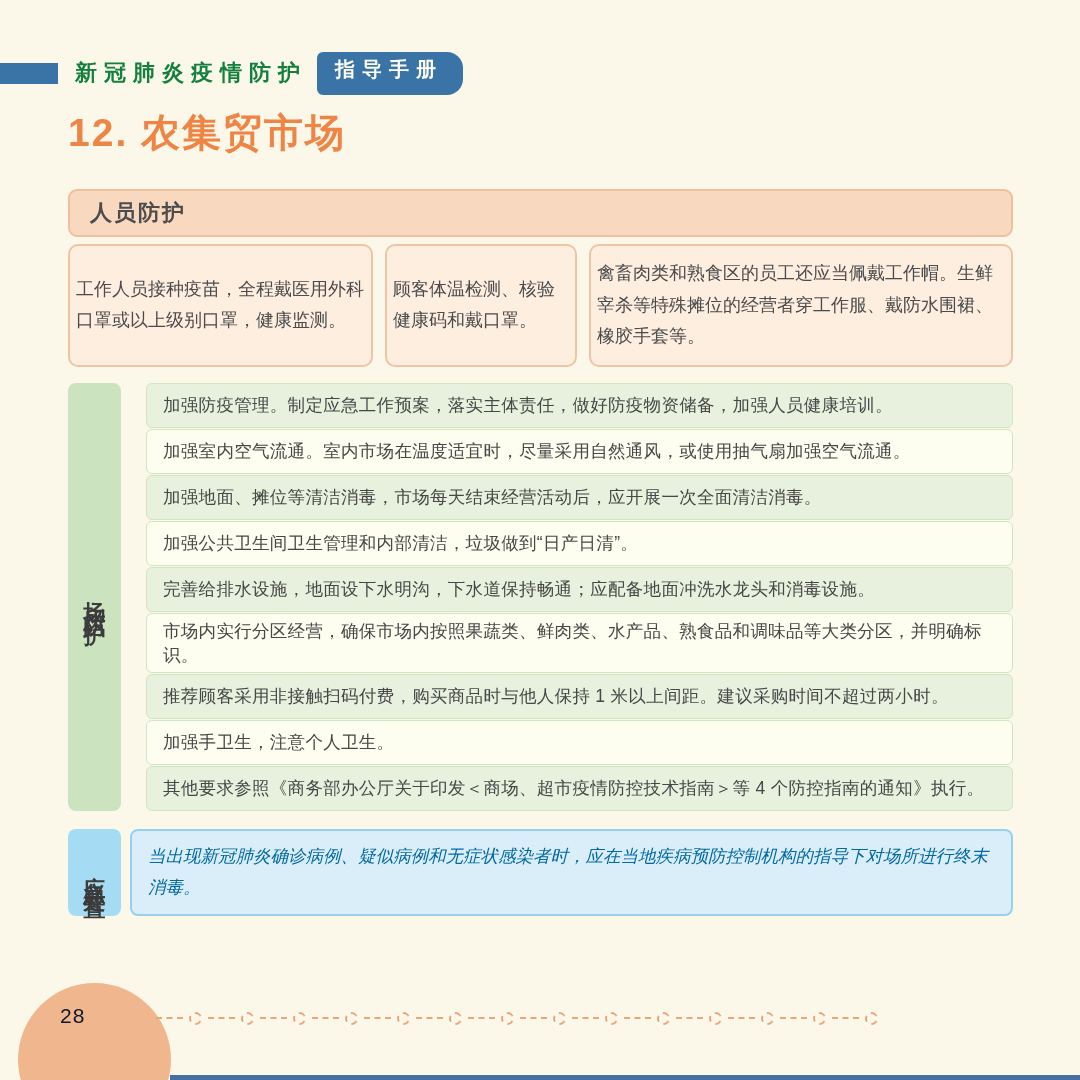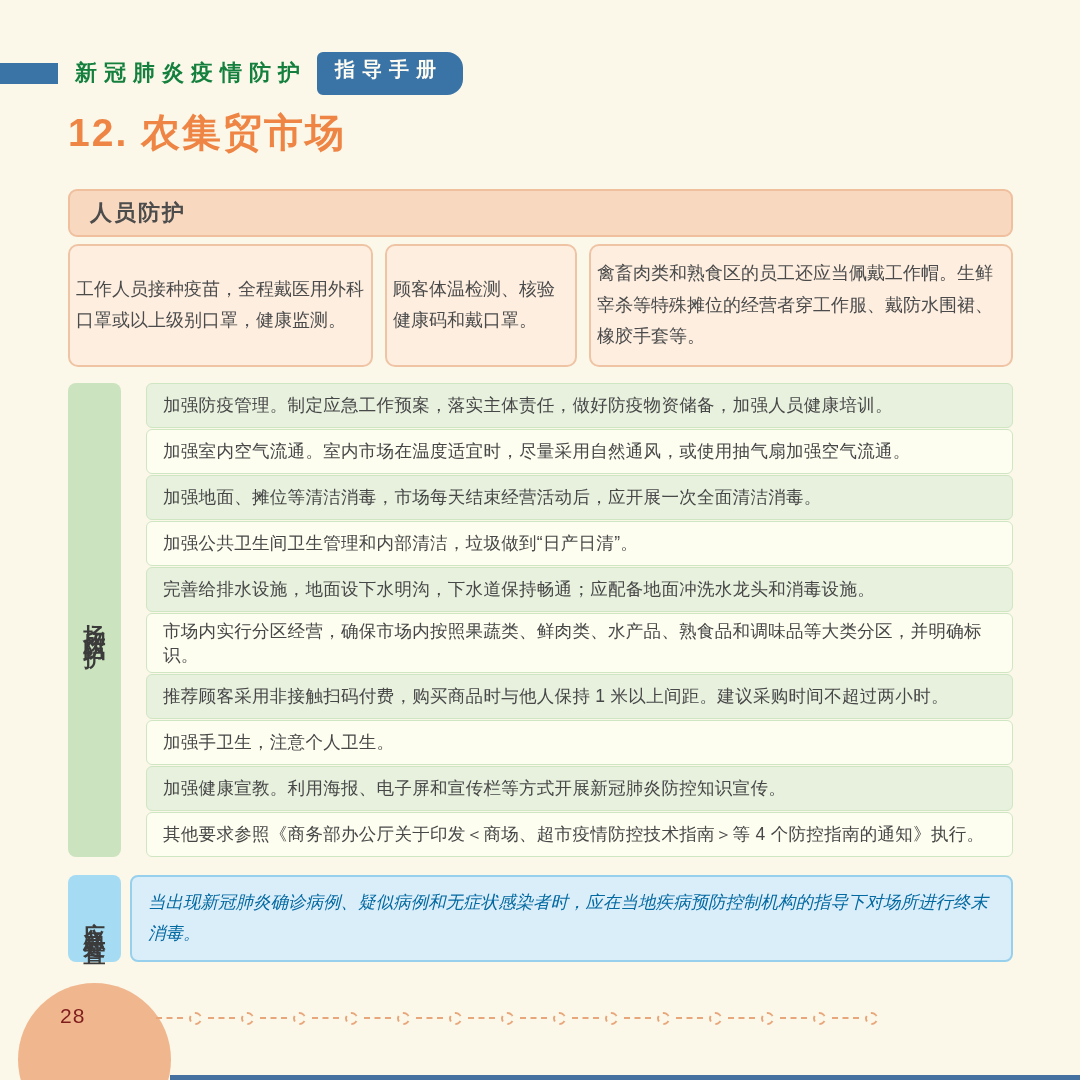--- a/index.html
+++ b/index.html
@@ -160,21 +160,21 @@
     position: absolute;
     left: 18px; top: 983px;
     width: 153px; height: 153px;
     border-radius: 50%;
     background: #f0b78f;
   }
   .page-number {
     position: absolute;
     left: 60px; top: 1004px;
     font-size: 21px;
-    color: #7f1d1d;
+    color: #0f172a;
     letter-spacing: 1px;
   }
   .dotted-divider {
     position: absolute;
     left: 150px; right: 0; top: 1009px;
     height: 18px;
     display: flex;
     align-items: center;
     overflow: hidden;
   }
@@ -225,21 +225,20 @@
       </div>
       <div class="venue-rows">
         <div class="venue-row">加强防疫管理。制定应急工作预案，落实主体责任，做好防疫物资储备，加强人员健康培训。</div>
         <div class="venue-row">加强室内空气流通。室内市场在温度适宜时，尽量采用自然通风，或使用抽气扇加强空气流通。</div>
         <div class="venue-row">加强地面、摊位等清洁消毒，市场每天结束经营活动后，应开展一次全面清洁消毒。</div>
         <div class="venue-row">加强公共卫生间卫生管理和内部清洁，垃圾做到“日产日清”。</div>
         <div class="venue-row">完善给排水设施，地面设下水明沟，下水道保持畅通；应配备地面冲洗水龙头和消毒设施。</div>
         <div class="venue-row">市场内实行分区经营，确保市场内按照果蔬类、鲜肉类、水产品、熟食品和调味品等大类分区，并明确标识。</div>
         <div class="venue-row">推荐顾客采用非接触扫码付费，购买商品时与他人保持 1 米以上间距。建议采购时间不超过两小时。</div>
         <div class="venue-row">加强手卫生，注意个人卫生。</div>
-        <div class="venue-row">加强健康宣教。利用海报、电子屏和宣传栏等方式开展新冠肺炎防控知识宣传。</div>
         <div class="venue-row">其他要求参照《商务部办公厅关于印发＜商场、超市疫情防控技术指南＞等 4 个防控指南的通知》执行。</div>
       </div>
     </div>
 
     <div class="band-section emergency-section">
       <div class="side-label side-label-emergency">
         <span class="v-text">应急处置</span>
       </div>
       <div class="emergency-rows">
         <div class="emergency-row">当出现新冠肺炎确诊病例、疑似病例和无症状感染者时，应在当地疾病预防控制机构的指导下对场所进行终末消毒。</div>

